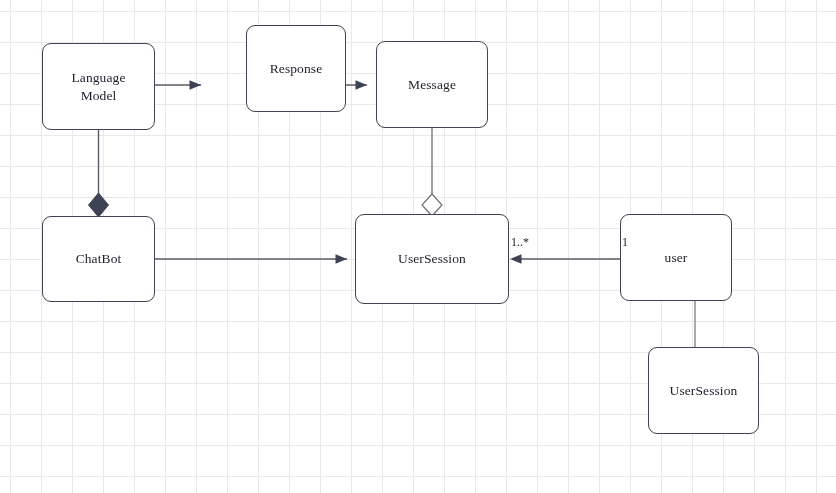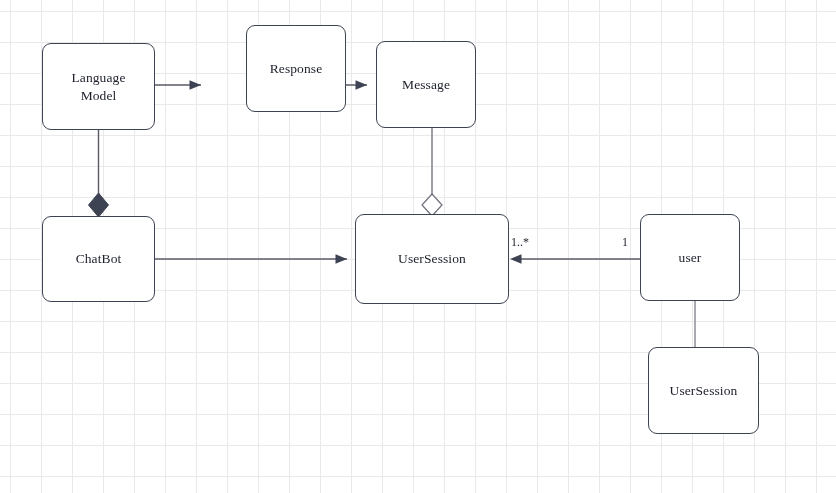--- a/index.html
+++ b/index.html
@@ -114,33 +114,33 @@
 
   <div class="node" style="left:42px; top:43px; width:113px; height:87px;">
     <span class="node-label">Language
 Model</span>
   </div>
 
   <div class="node" style="left:210px; top:25px; width:100px; height:87px;margin-left:36px;">
     <span class="node-label">Response</span>
   </div>
 
-  <div class="node" style="left:376px; top:41px; width:100px; height:87px;">
+  <div class="node" style="left:376px; top:41px; width:112px; height:87px;">
     <span class="node-label">Message</span>
   </div>
 
   <div class="node" style="left:42px; top:216px; width:113px; height:86px;justify-content:center;">
     <span class="node-label">ChatBot</span>
   </div>
 
   <div class="node" style="left:355px; top:214px; width:154px; height:90px;">
     <span class="node-label">UserSession</span>
   </div>
 
-  <div class="node" style="left:640px; top:214px; width:100px; height:87px;font-family:Liberation Serif, serif;">
+  <div class="node" style="left:620px; top:214px; width:112px; height:87px;font-family:Liberation Serif, serif;">
     <span class="node-label">user</span>
   </div>
 
   <div class="node" style="left:648px; top:347px; width:111px; height:87px;">
     <span class="node-label">UserSession</span>
   </div>
 
   <span class="mult" style="left:511px; top:235px;">1..*</span>
 
   <span class="mult" style="left:622px; top:235px;">1</span>

